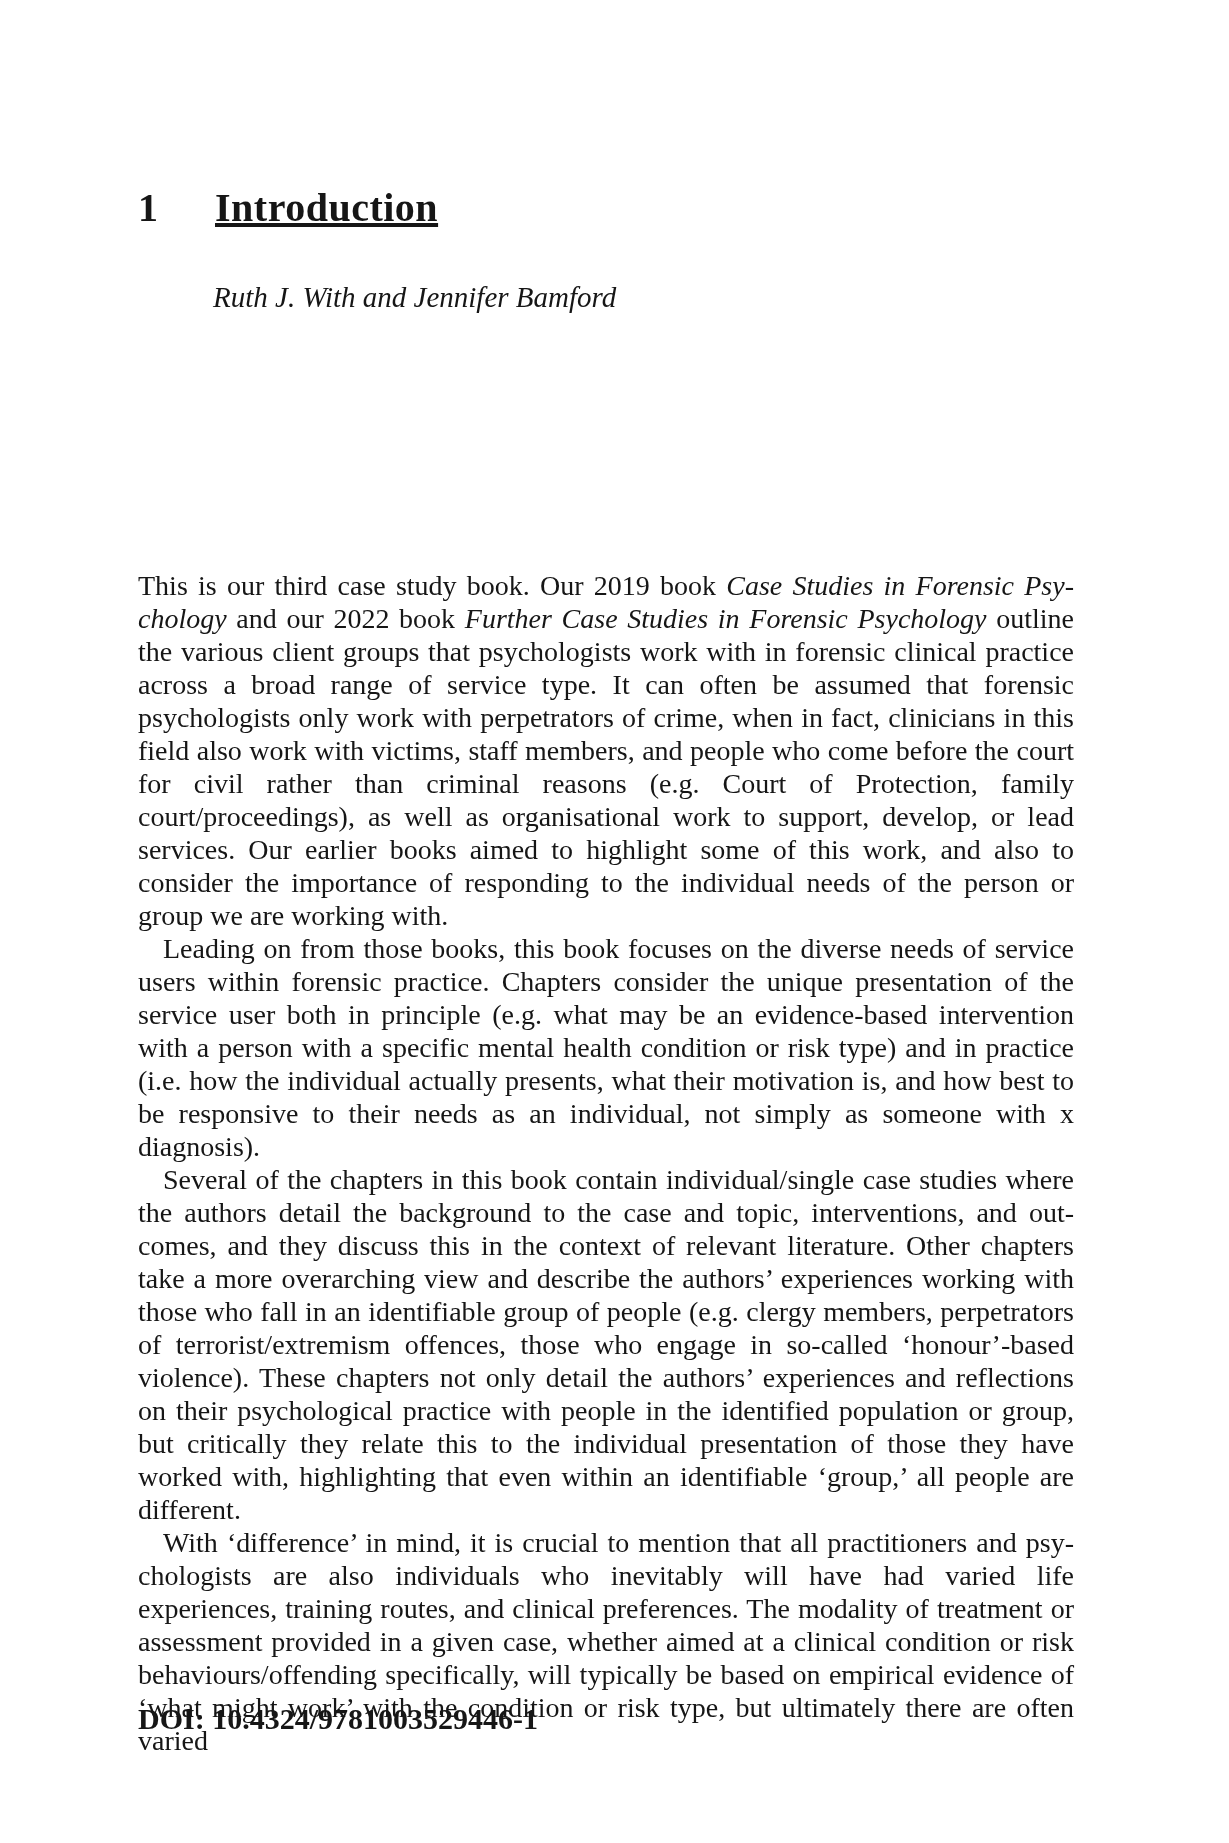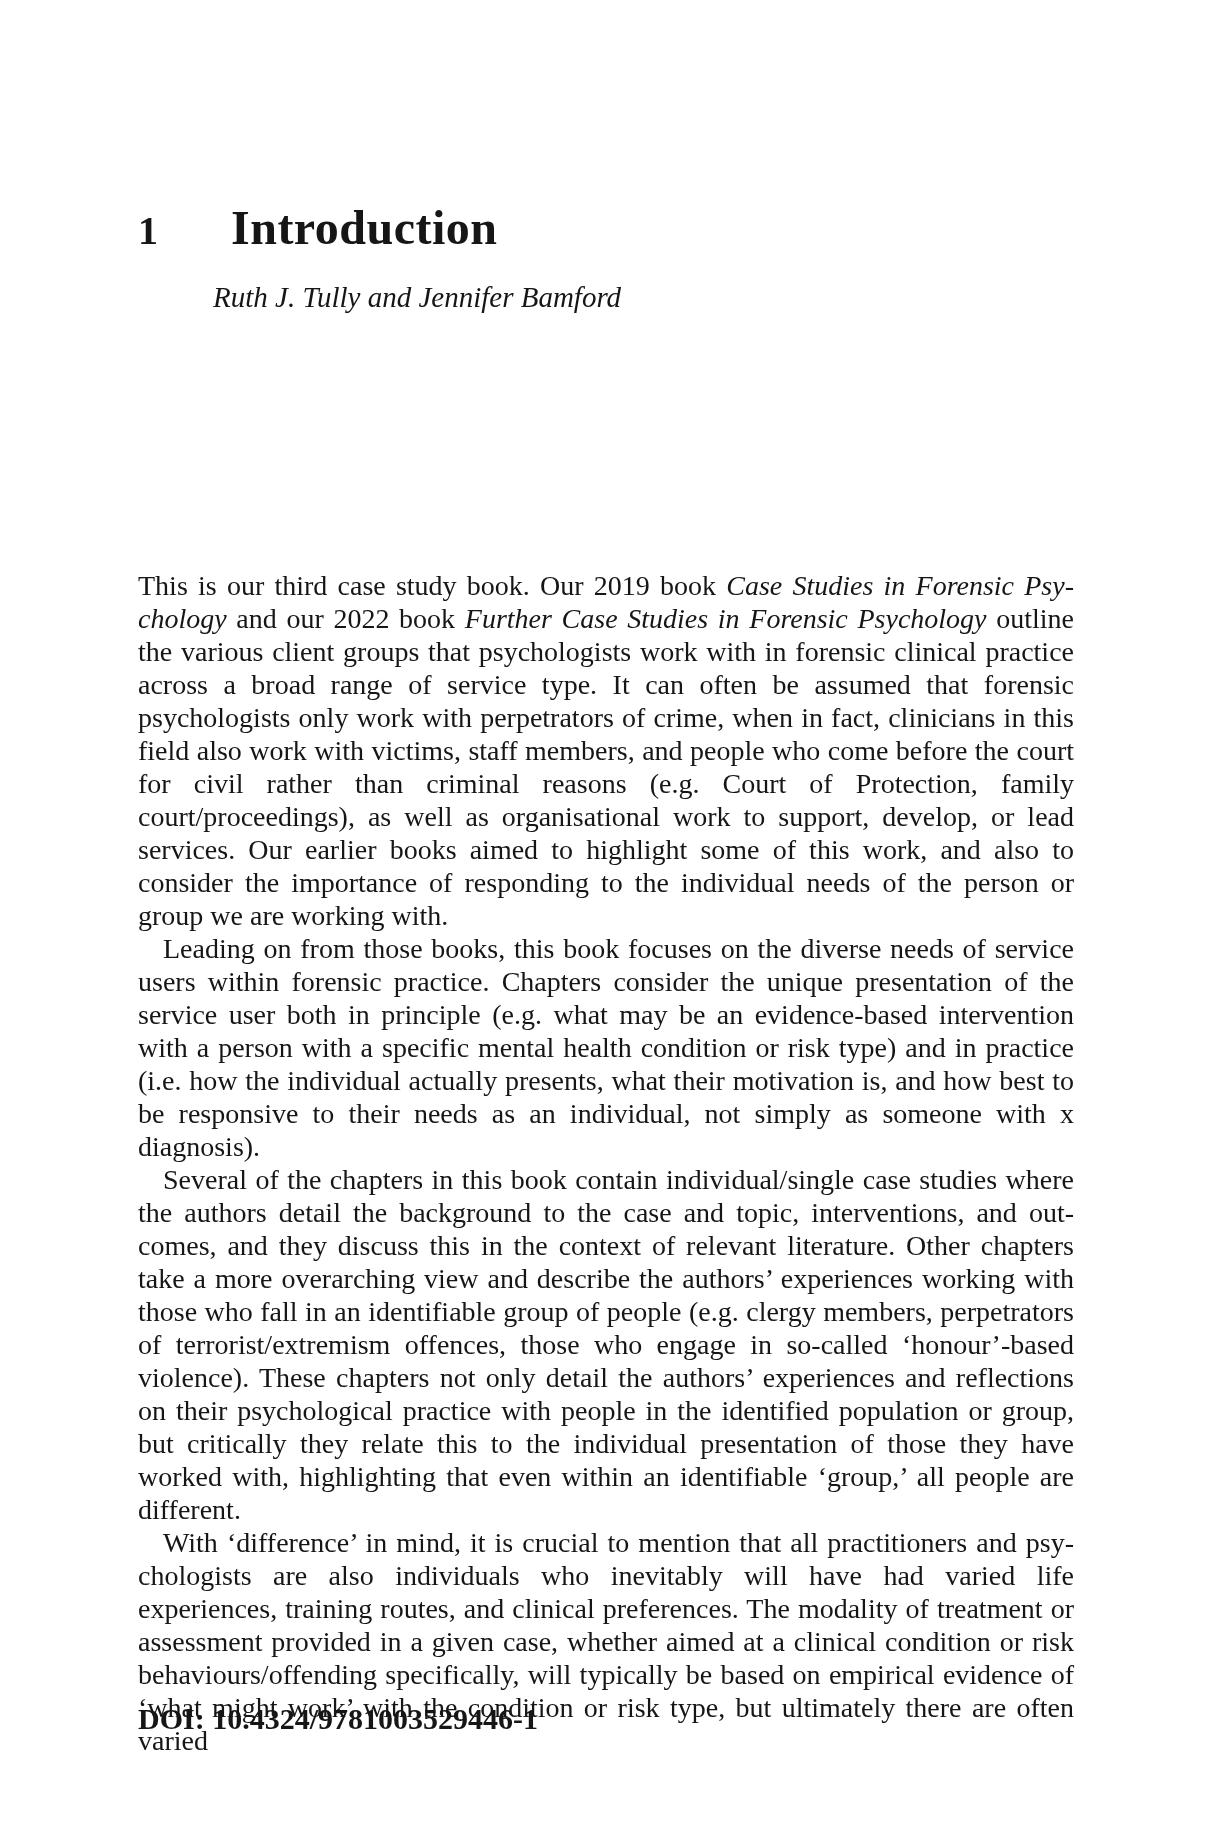--- a/index.html
+++ b/index.html
@@ -26,23 +26,24 @@
     font-size: 40px;
     line-height: 1.1;
     letter-spacing: 0.5px;
   }
   .chapter-number {
     display: inline-block;
     width: 77px;
   }
   .chapter-title {
     display: inline;
-    margin: 16px;
-    font-size: 48px;
+    margin: 0;
+    font-size: 40px;
     font-weight: 700;
+    text-decoration: underline;
   }
   .byline {
     position: absolute;
     left: 213px;
     top: 279px;
     font-style: italic;
     font-size: 29px;
     line-height: 1.25;
   }
   .body-text {
@@ -80,21 +81,21 @@
 </head>
 <body>
 
 <div class="page">
 
   <header class="chapter-heading">
     <span class="chapter-number">1</span>
     <h1 class="chapter-title">Introduction</h1>
   </header>
 
-  <div class="byline">Ruth J. Tully and Jennifer Bamford</div>
+  <div class="byline">Ruth J. With and Jennifer Bamford</div>
 
   <main class="body-text">
       <p class="para"><span>This is our third case study book. Our 2019 book </span><span class="italic">Case Studies in Forensic Psy­chology</span><span> and our 2022 book </span><span class="italic">Further Case Studies in Forensic Psychology</span><span> outline the various client groups that psychologists work with in forensic clinical practice across a broad range of service type. It can often be assumed that forensic psycholo­gists only work with perpetrators of crime, when in fact, clinicians in this field also work with victims, staff members, and people who come before the court for civil rather than criminal reasons (e.g. Court of Protection, family court/proceedings), as well as organisational work to support, develop, or lead services. Our earlier books aimed to highlight some of this work, and also to consider the importance of responding to the individual needs of the person or group we are working with.</span></p>
       <p class="para indent"><span>Leading on from those books, this book focuses on the diverse needs of service users within forensic practice. Chapters consider the unique presentation of the service user both in principle (e.g. what may be an evidence-based intervention with a person with a specific mental health condition or risk type) and in practice (i.e. how the individual actually presents, what their motivation is, and how best to be responsive to their needs as an individual, not simply as someone with x diagnosis).</span></p>
       <p class="para indent"><span>Several of the chapters in this book contain individual/single case studies where the authors detail the background to the case and topic, interventions, and out­comes, and they discuss this in the context of relevant literature. Other chapters take a more overarching view and describe the authors’ experiences working with those who fall in an identifiable group of people (e.g. clergy members, perpetra­tors of terrorist/extremism offences, those who engage in so-called ‘honour’-based violence). These chapters not only detail the authors’ experiences and reflections on their psychological practice with people in the identified population or group, but critically they relate this to the individual presentation of those they have worked with, highlighting that even within an identifiable ‘group,’ all people are different.</span></p>
       <p class="para indent"><span>With ‘difference’ in mind, it is crucial to mention that all practitioners and psy­chologists are also individuals who inevitably will have had varied life experiences, training routes, and clinical preferences. The modality of treatment or assessment provided in a given case, whether aimed at a clinical condition or risk behaviours/offending specifically, will typically be based on empirical evidence of ‘what might work’ with the condition or risk type, but ultimately there are often varied</span></p>
     </main>
 
   <footer class="doi">DOI: 10.4324/9781003529446-1</footer>
 

